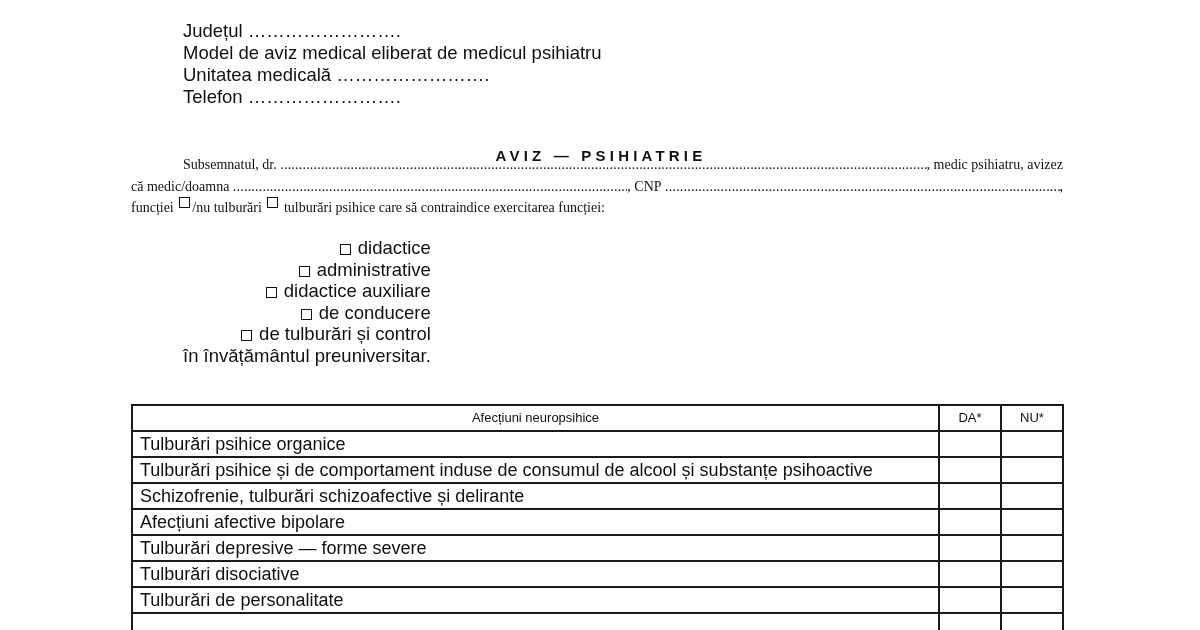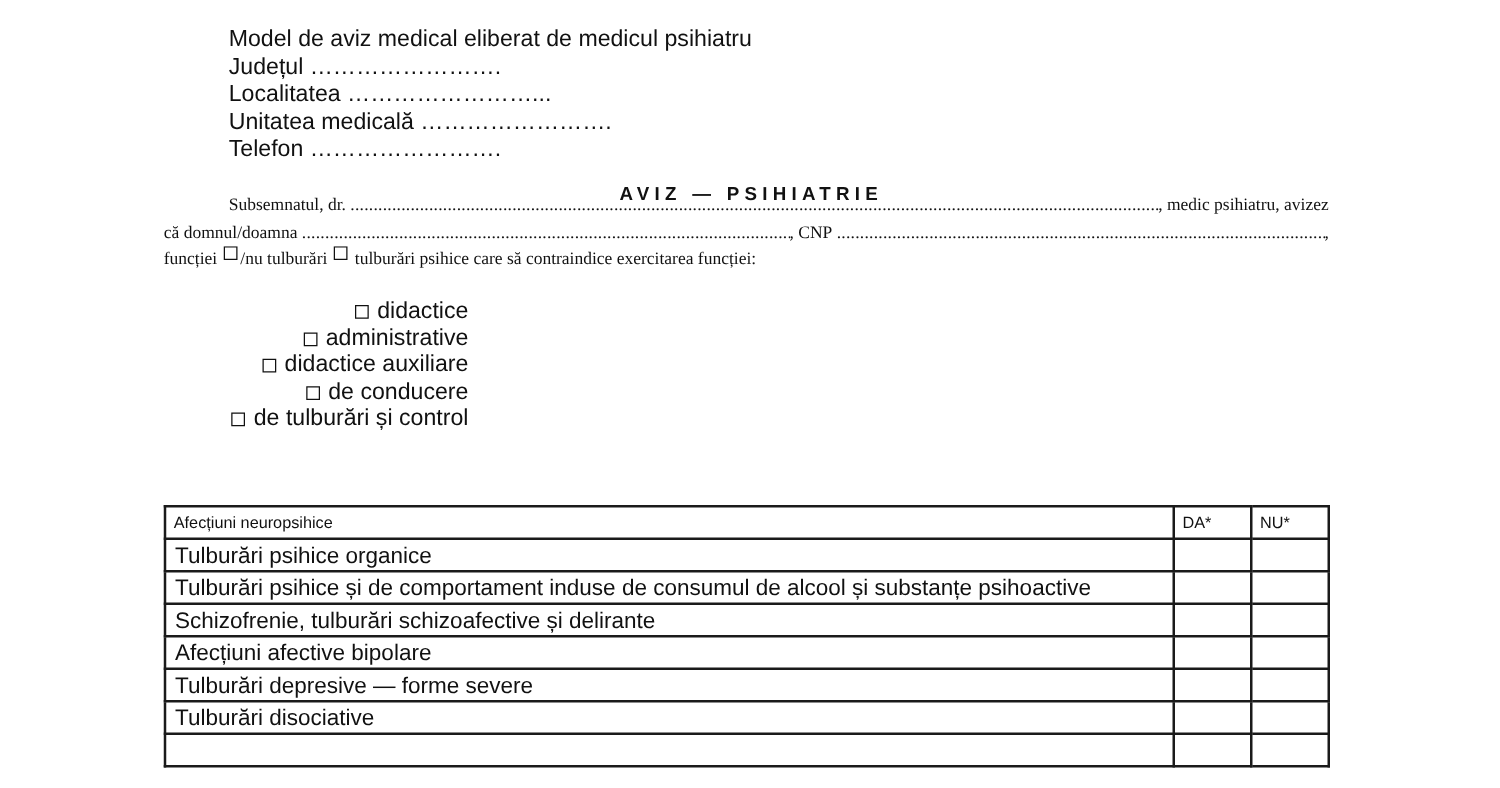--- a/index.html
+++ b/index.html
@@ -96,64 +96,60 @@
     }
     table.afectiuni td, table.afectiuni th {
       border: 2px solid #1a1a1a;
       height: 24px;
       padding: 0 6px;
       line-height: 24px;
     }
     table.afectiuni th {
       font-weight: normal;
       font-size: 13px;
-      text-align: left;
+      text-align: center;
     }
     table.afectiuni th.col-da, table.afectiuni th.col-nu {
       width: 48px;
     }
     table.afectiuni td.cell-check { width: 48px; }
     table.afectiuni td.label { padding-left: 7px; white-space: nowrap; }
   </style>
 </head>
 <body>
 
 <div class="page">
 
   <div class="header-block">
-    <div>Model de aviz medical eliberat de medicul psihiatru</div>
     <div>
       <span>Județul</span>
       <span>…………………….</span>
     </div>
-    <div>
-      <span>Localitatea</span>
-      <span>……………………...</span>
-    </div>
+    <div>Model de aviz medical eliberat de medicul psihiatru</div>
     <div>
       <span>Unitatea medicală</span>
       <span>…………………….</span>
     </div>
     <div>
       <span>Telefon</span>
       <span>…………………….</span>
     </div>
   </div>
 
   <div class="aviz-title">AVIZ — PSIHIATRIE</div>
 
   <div class="para">
     <div class="line first">
       <span>Subsemnatul, dr.</span>
       <span>&nbsp;</span>
       <span class="dots"></span>
       <span>, medic psihiatru, avizez</span>
     </div>
     <div class="line">
-      <span>că domnul/doamna</span>
+      <span>că medic/doamna</span>
       <span>&nbsp;</span>
       <span class="dots"></span>
       <span>, CNP</span>
       <span>&nbsp;</span>
       <span class="dots"></span>
       <span>,</span>
     </div>
     <div class="line">
       <span>funcției</span>
       <span>&nbsp;</span>
@@ -175,20 +171,21 @@
     </div>
     <div class="opt">
       <span class="checkbox"></span><span>didactice auxiliare</span>
     </div>
     <div class="opt">
       <span class="checkbox"></span><span>de conducere</span>
     </div>
     <div class="opt">
       <span class="checkbox"></span><span>de tulburări și control</span>
     </div>
+    <div class="opt">în învățământul preuniversitar.</div>
   </div>
 
   <table class="afectiuni">
     <thead>
       <tr>
         <th>Afecțiuni neuropsihice</th>
         <th class="col-da">DA*</th>
         <th class="col-nu">NU*</th>
       </tr>
     </thead>
@@ -217,20 +214,25 @@
         <td class="label">Tulburări depresive — forme severe</td>
         <td class="cell-check"></td>
         <td class="cell-check"></td>
       </tr>
       <tr>
         <td class="label">Tulburări disociative</td>
         <td class="cell-check"></td>
         <td class="cell-check"></td>
       </tr>
       <tr>
+        <td class="label">Tulburări de personalitate</td>
+        <td class="cell-check"></td>
+        <td class="cell-check"></td>
+      </tr>
+      <tr>
         <td class="label"></td>
         <td class="cell-check"></td>
         <td class="cell-check"></td>
       </tr>
     </tbody>
   </table>
 
 </div>
 
 </body></html>

